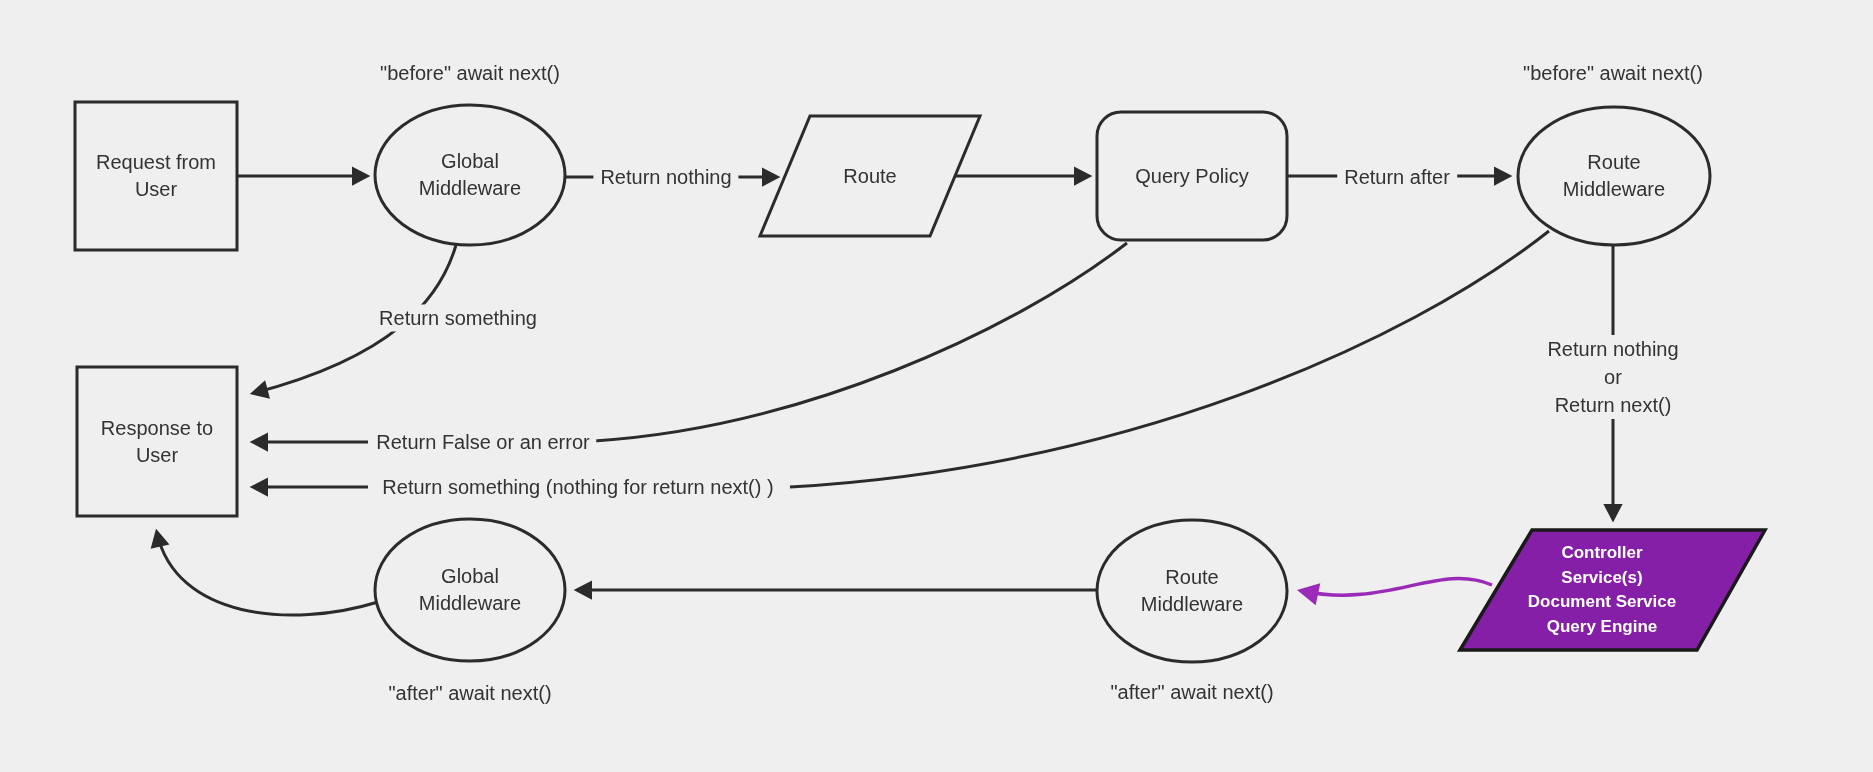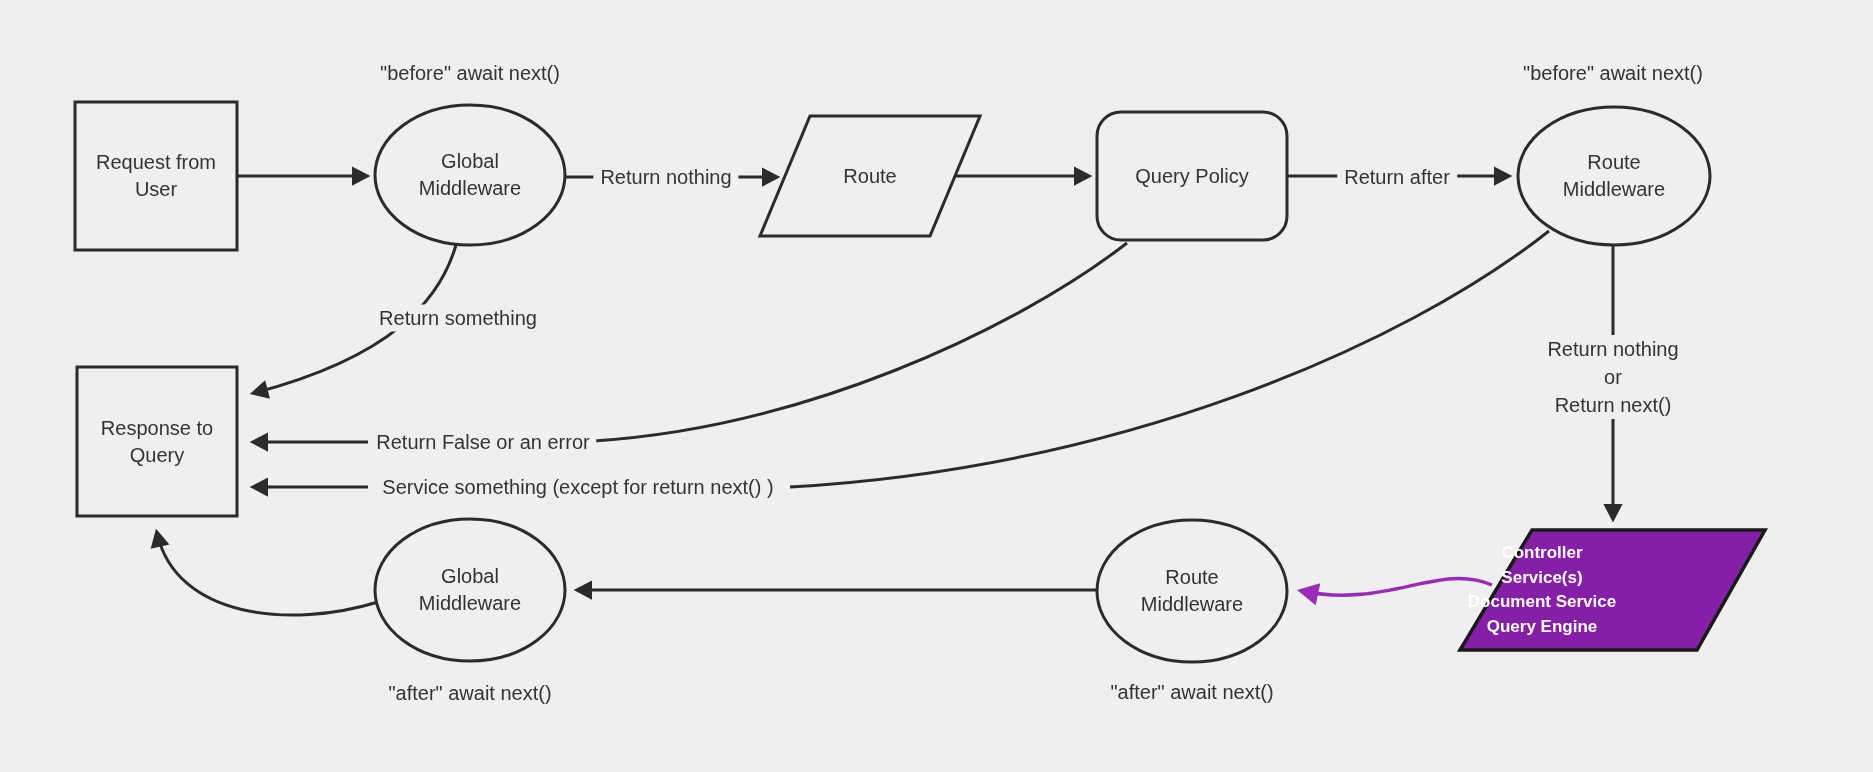--- a/index.html
+++ b/index.html
@@ -76,34 +76,34 @@
     <ellipse class="node-shape" cx="470" cy="590" rx="95" ry="71"></ellipse>
     <ellipse class="node-shape" cx="1192" cy="591" rx="95" ry="71"></ellipse>
     <polygon points="1532,530 1765,530 1697,650 1460,650" style="fill:var(--purple-fill);stroke:#1a1a1a;stroke-width:3.5"></polygon>
   </svg>
 
   <div class="lbl node-lbl" style="left:156px;top:176px;width:150px">Request from User</div>
   <div class="lbl node-lbl" style="left:470px;top:175px;width:150px">Global Middleware</div>
   <div class="lbl node-lbl" style="left:870px;top:176px;width:160px">Route</div>
   <div class="lbl node-lbl" style="left:1192px;top:176px;width:180px">Query Policy</div>
   <div class="lbl node-lbl" style="left:1614px;top:176px;width:150px">Route Middleware</div>
-  <div class="lbl node-lbl" style="left:157px;top:442px;width:150px">Response to Query</div>
+  <div class="lbl node-lbl" style="left:157px;top:442px;width:150px">Response to User</div>
   <div class="lbl node-lbl" style="left:470px;top:590px;width:150px">Global Middleware</div>
   <div class="lbl node-lbl" style="left:1192px;top:591px;width:150px">Route Middleware</div>
-  <div class="lbl node-lbl controller-lbl" style="left:1542px;top:590px">Controller
+  <div class="lbl node-lbl controller-lbl" style="left:1602px;top:590px">Controller
 Service(s)
 Document Service
 Query Engine</div>
 
   <div class="lbl" style="left:470px;top:73px">"before" await next()</div>
   <div class="lbl" style="left:1613px;top:73px">"before" await next()</div>
   <div class="lbl mask" style="left:666px;top:177px">Return nothing</div>
   <div class="lbl mask" style="left:1397px;top:177px">Return after</div>
   <div class="lbl mask" style="left:458px;top:318px">Return something</div>
   <div class="lbl mask" style="left:483px;top:442px">Return False or an error</div>
-  <div class="lbl mask" style="left:578px;top:487px">Service something (except for return next() )</div>
+  <div class="lbl mask" style="left:578px;top:487px">Return something (nothing for return next() )</div>
   <div class="lbl mask-multi" style="left:1613px;top:377px">Return nothing
 or
 Return next()</div>
   <div class="lbl" style="left:470px;top:693px">"after" await next()</div>
   <div class="lbl" style="left:1192px;top:692px">"after" await next()</div>
 
 </div>
 
 </body></html>

